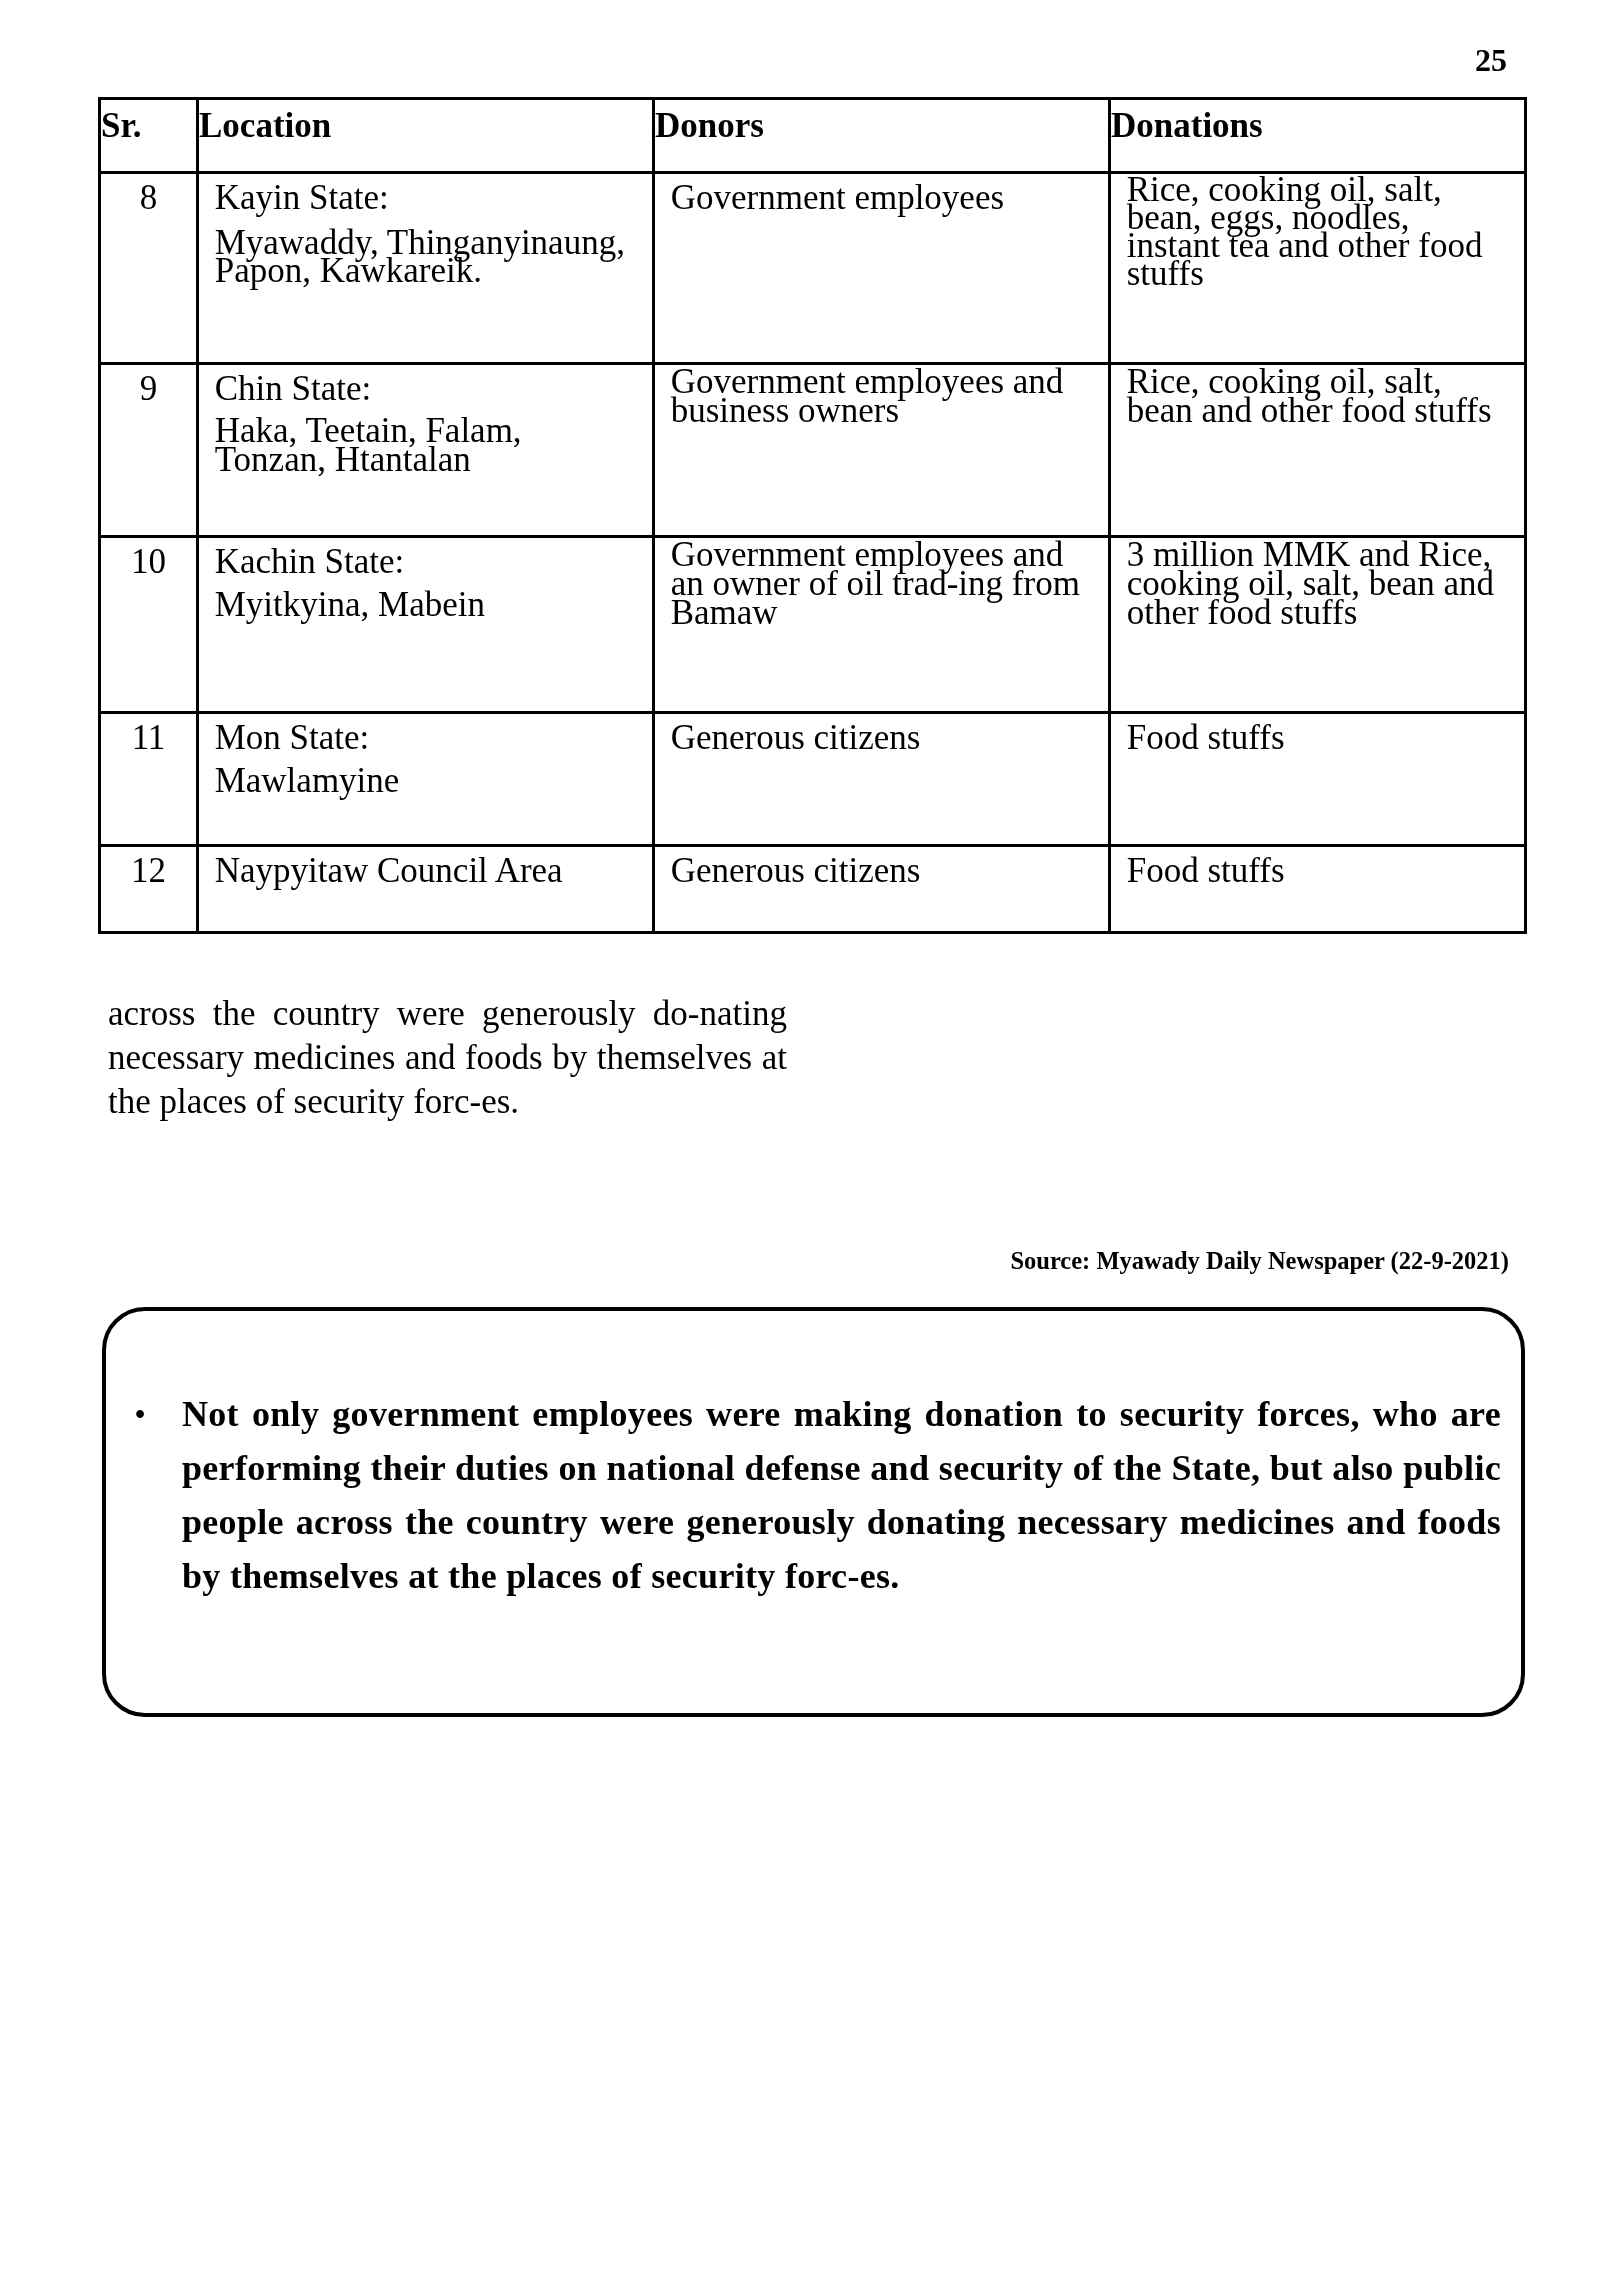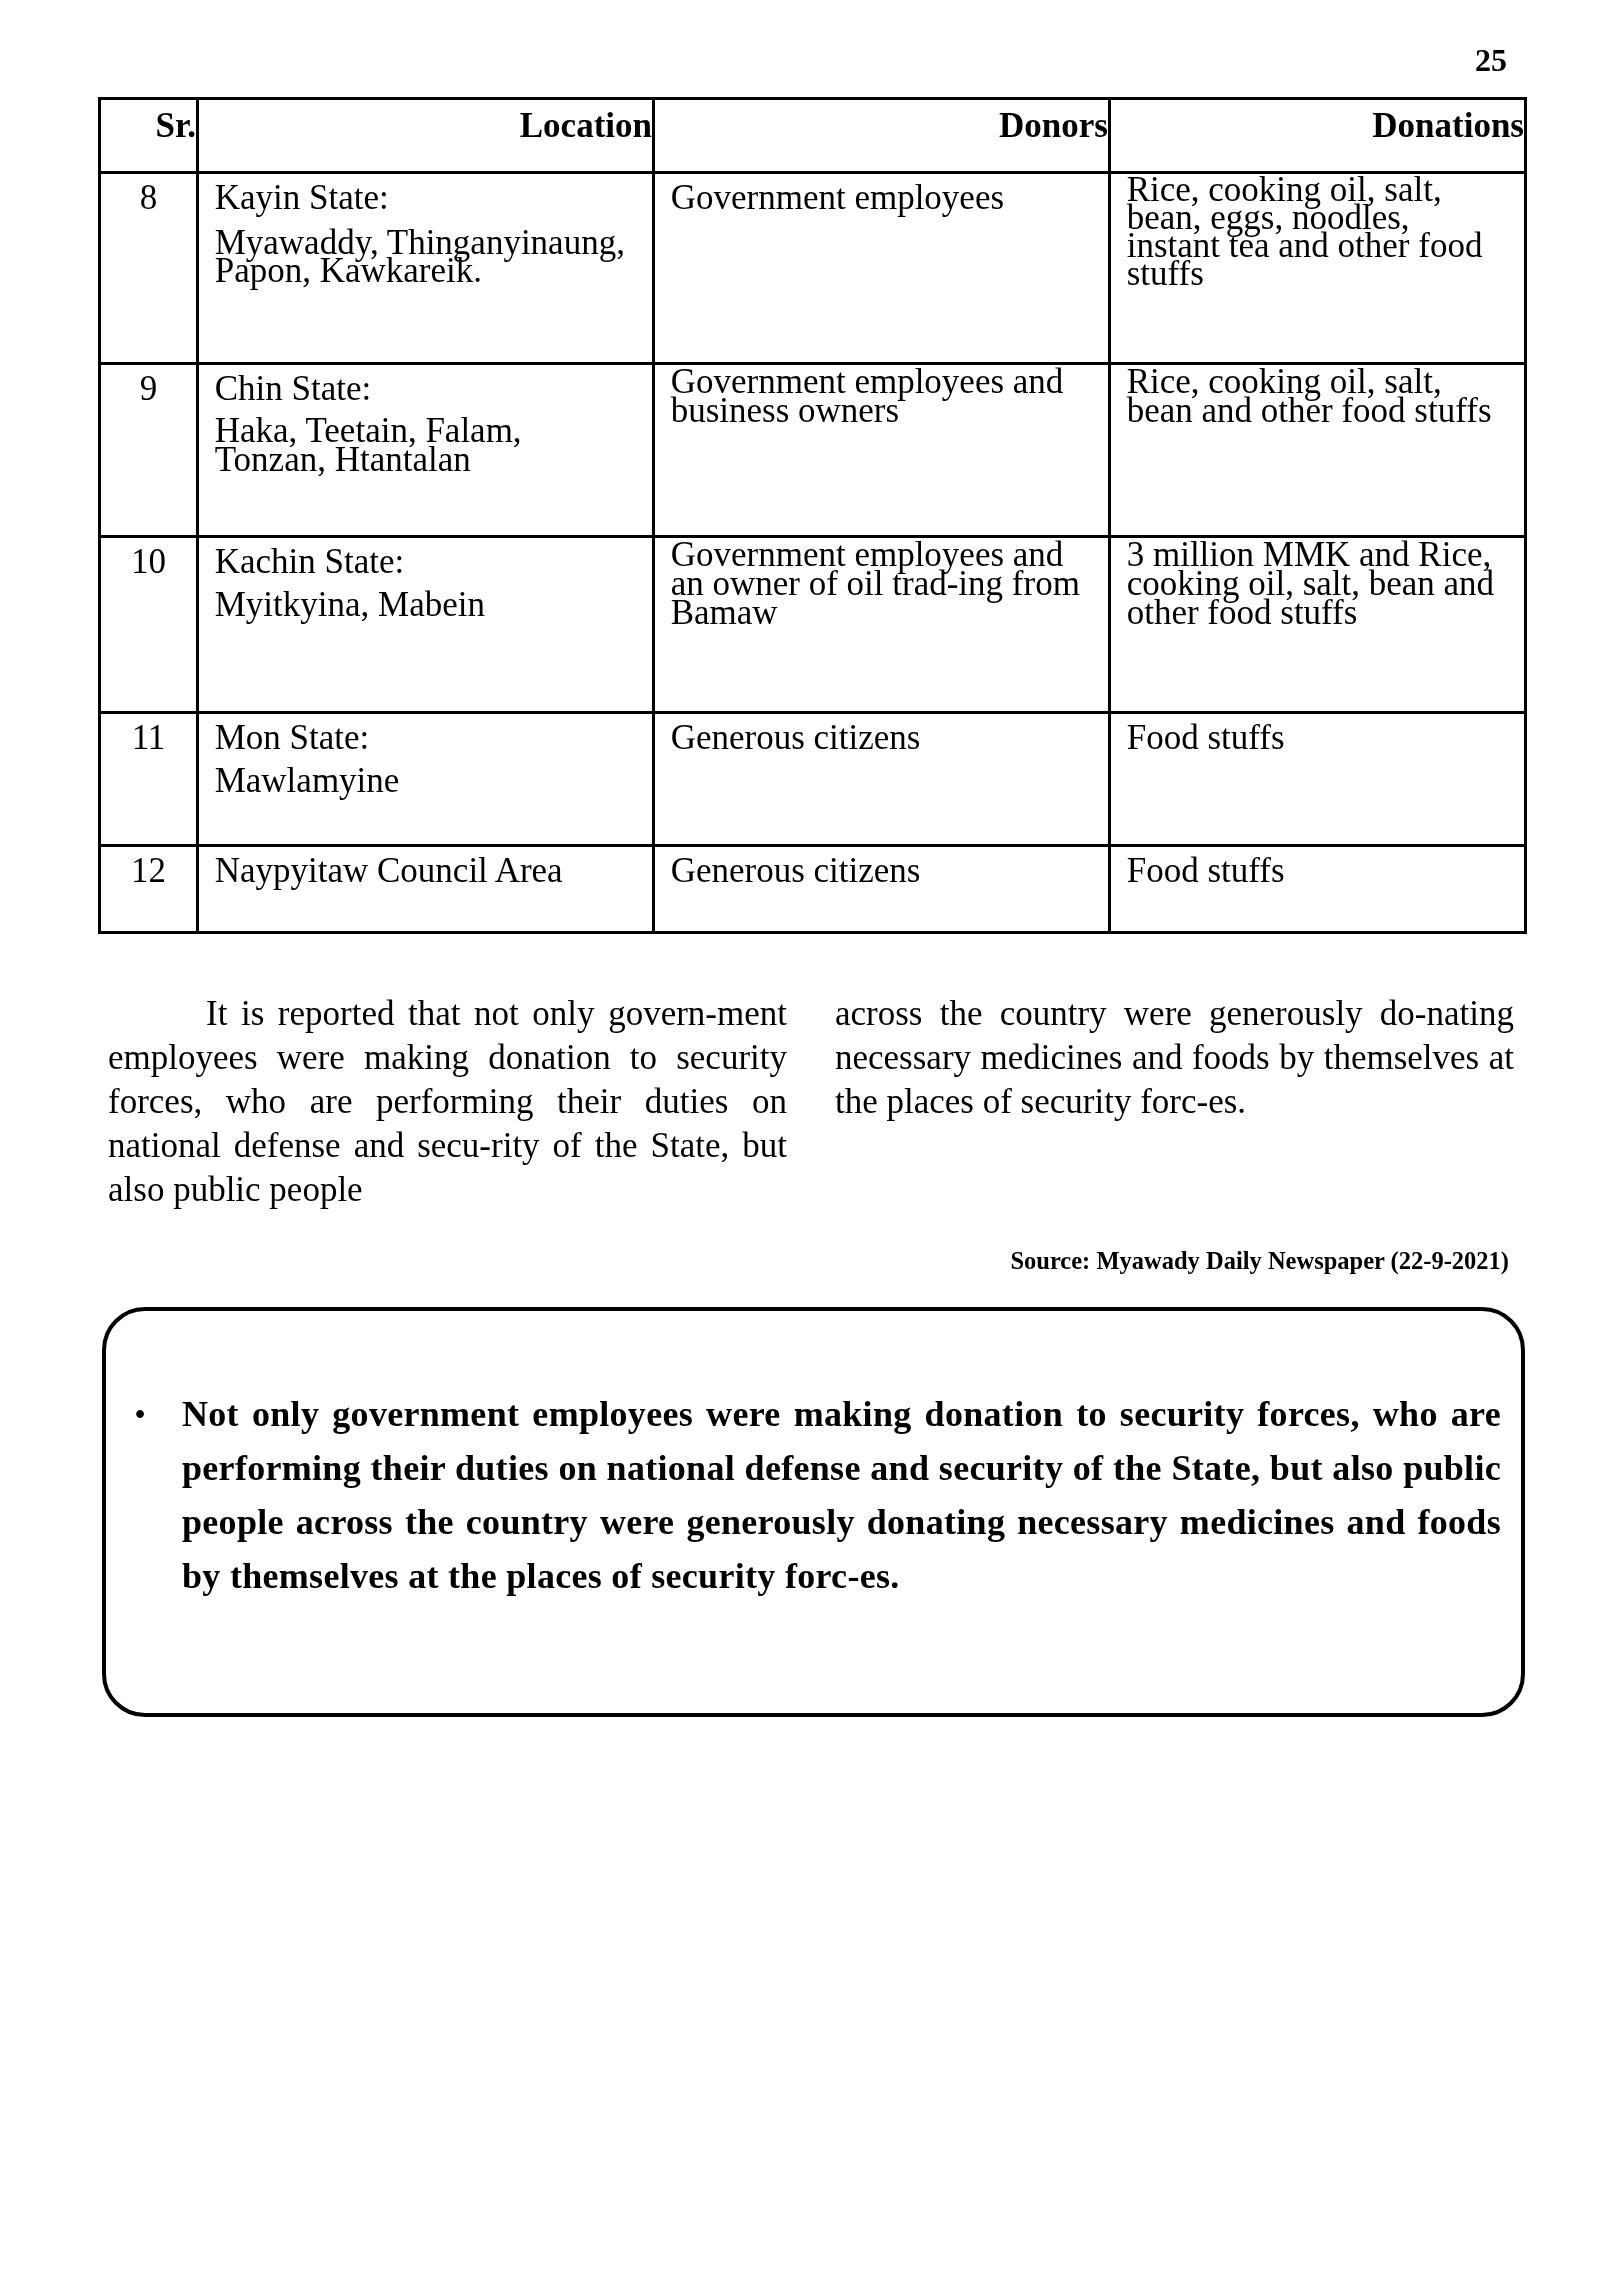--- a/index.html
+++ b/index.html
@@ -4,21 +4,21 @@
 <style>
   html, body { margin: 0; padding: 0; background: #ffffff; }
   body { width: 1621px; height: 2293px; position: relative; overflow: hidden;
          font-family: "Liberation Serif", "DejaVu Serif", serif; color: #000; }
   .page-number { position: absolute; left: 1475px; top: 43px; width: 43px; text-align: left;
                  font-size: 32px; font-weight: bold; line-height: 35px; }
   table.donations { position: absolute; left: 98px; top: 97px; width: 1425px;
                     border-collapse: collapse; table-layout: fixed; }
   table.donations th, table.donations td { border: 3.9px solid #000; vertical-align: top;
                     font-size: 35px; line-height: 43px; }
-  table.donations th { font-weight: bold; text-align: right; padding: 0 0 0 0; height: 67px; vertical-align: top; padding-top: 3.9px; }
+  table.donations th { font-weight: bold; text-align: left; padding: 0 0 0 0; height: 67px; vertical-align: top; padding-top: 3.9px; }
   table.donations td { padding: 2px 15.7px 0 15.7px; }
   table.donations td.sr { text-align: center; padding: 2px 0 0 0; }
   col.c-sr { width: 98px; } col.c-loc { width: 456px; } col.c-don { width: 456px; } col.c-dons { width: 416px; }
   .loc-state { display: block; }
   .loc-towns { display: block; margin-top: 15.7px; }
   .r8 td { height: 186px; } .r9 td { height: 168px; } .r10 td { height: 171px; }
   .r11 td { height: 128px; } .r12 td { height: 82px; }
   .columns { position: absolute; left: 108px; top: 992px; width: 1406px;
              display: flex; justify-content: space-between; }
   .col { width: 679px; font-size: 35px; line-height: 44px; text-align: justify; }
@@ -94,23 +94,20 @@
       <td>
         <span class="loc-state">Naypyitaw Council Area</span>
       </td>
       <td>Generous citizens</td>
       <td>Food stuffs</td>
     </tr>
   </tbody>
 </table>
 
 <div class="columns">
-  <div class="col col-left">
-    <p>It is reported that not only govern-ment employees were making donation to security forces, who are performing their duties on national defense and secu-rity of the State, but also public people</p>
-  </div>
   <div class="col col-right">
     <p>across the country were generously do-nating necessary medicines and foods by themselves at the places of security forc-es.</p>
   </div>
 </div>
 
 <div class="source">Source: Myawady Daily Newspaper (22-9-2021)</div>
 
 <div class="summary-box">
   <ul class="summary-list">
     <li class="summary-item">

